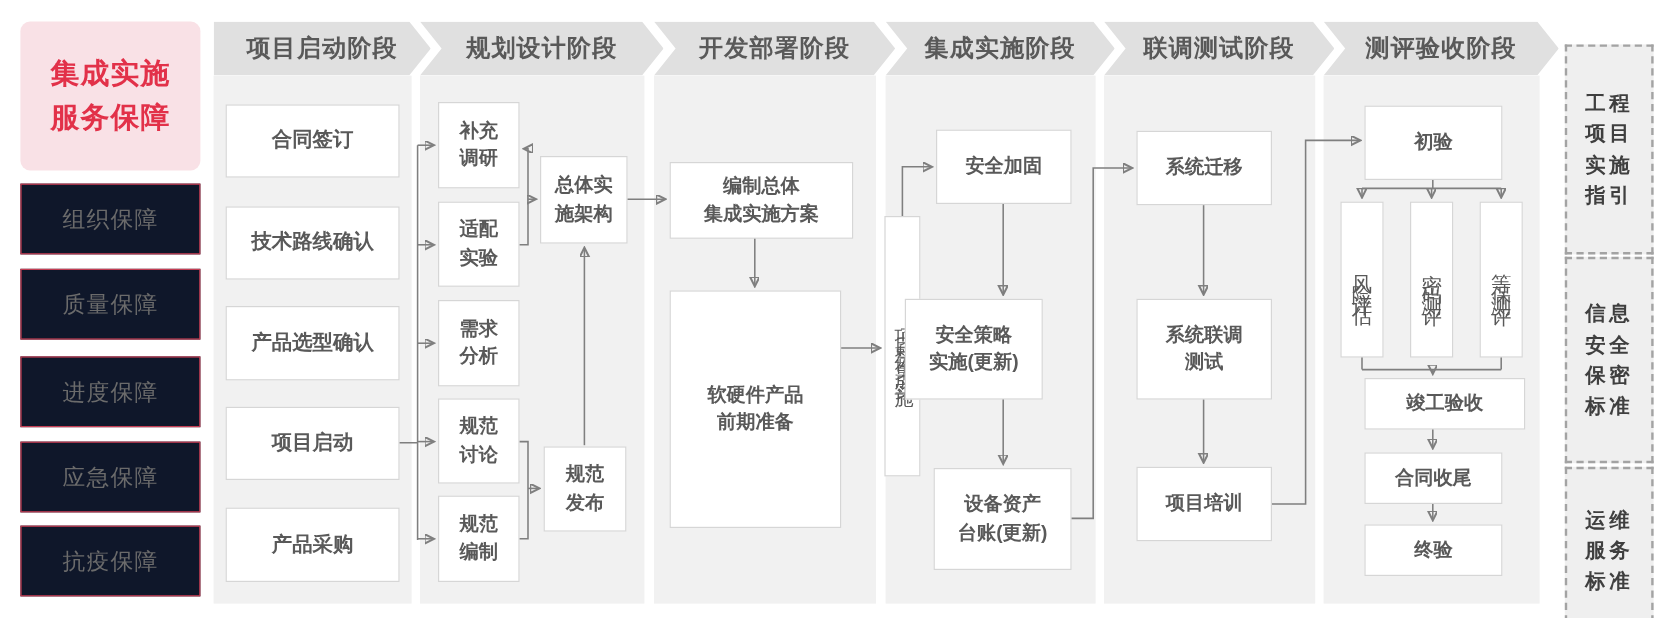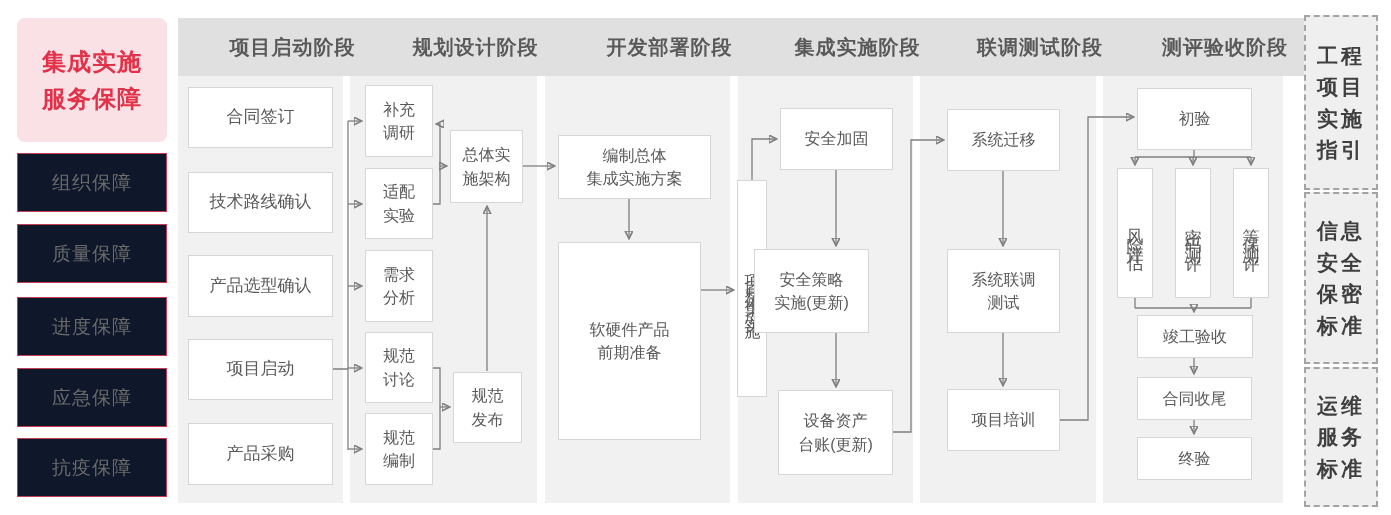--- a/index.html
+++ b/index.html
@@ -17,48 +17,47 @@
   }
   .sb-item{
     position:absolute;left:17px;width:150px;height:59px;
     background:#0f172a;border:1px solid #c53d53;
     display:flex;align-items:center;justify-content:center;
     color:#6b6b6b;font-size:19px;letter-spacing:1px;box-sizing:border-box;
   }
   
   .panel{position:absolute;top:63px;height:440px;background:#f1f1f1;}
   .chev{
-    position:absolute;top:18px;height:58px;background:#e0e0e0;
+    position:absolute;top:18px;height:45px;background:#e0e0e0;
     display:flex;align-items:center;justify-content:center;
     color:#595959;font-size:20px;font-weight:bold;letter-spacing:1px;
     clip-path:polygon(0 0,calc(100% - 18px) 0,100% 50%,calc(100% - 18px) 100%,0 100%,18px 50%);
-    padding-left:24px;
   }
   .chev.first{clip-path:polygon(0 0,calc(100% - 18px) 0,100% 50%,calc(100% - 18px) 100%,0 100%);}
   
   .node{
     position:absolute;background:#ffffff;border:1px solid #d6d6d6;box-sizing:border-box;
     display:flex;align-items:center;justify-content:center;text-align:center;
-    color:#595959;font-size:16px;line-height:1.45;white-space:pre-line;
+    color:#595959;font-size:16px;line-height:1.45;white-space:pre-line;font-weight:bold;
   }
   .node.big{font-size:17px;}
   .vnode{
     position:absolute;background:#ffffff;border:1px solid #d6d6d6;box-sizing:border-box;
     display:flex;align-items:center;justify-content:center;
     color:#595959;font-size:16px;
     writing-mode:vertical-lr;text-orientation:upright;letter-spacing:7px;
   }
   .vnode.eval{font-size:17px;letter-spacing:9px;}
   
   .refbox{
     position:absolute;left:1304px;width:74px;background:#efefef;
     border:2px dashed #a3a3a3;box-sizing:border-box;
     display:flex;align-items:center;justify-content:center;text-align:center;
-    color:#3f3f3f;font-size:21px;font-weight:bold;line-height:1.5;
-    white-space:pre-line;letter-spacing:3px;
+    color:#3f3f3f;font-size:17px;font-weight:bold;line-height:1.5;
+    white-space:pre-line;letter-spacing:3px;margin-top:22px;
   }
   
   .connectors{position:absolute;left:0;top:0;width:1391px;height:515px;pointer-events:none;}
   .connectors path{stroke:#7f7f7f;stroke-width:1.3;fill:none;}
 </style>
 </head>
 <body>
 
 <div class="stage-canvas">
 
@@ -119,21 +118,21 @@
 
   <div class="node" style="left:947px;top:109px;width:113px;height:62px">系统迁移</div>
   <div class="node" style="left:947px;top:249px;width:113px;height:84px">系统联调
 测试</div>
   <div class="node" style="left:947px;top:389px;width:113px;height:62px">项目培训</div>
 
   <div class="node" style="left:1137px;top:88px;width:115px;height:62px">初验</div>
   <div class="vnode eval" style="left:1117px;top:168px;width:36px;height:130px">风险评估</div>
   <div class="vnode eval" style="left:1175px;top:168px;width:36px;height:130px">密码测评</div>
   <div class="vnode eval" style="left:1233px;top:168px;width:36px;height:130px">等保测评</div>
-  <div class="node" style="left:1137px;top:315px;width:116px;height:43px">竣工验收</div>
+  <div class="node" style="left:1137px;top:315px;width:134px;height:43px">竣工验收</div>
   <div class="node" style="left:1137px;top:377px;width:115px;height:43px">合同收尾</div>
   <div class="node" style="left:1137px;top:437px;width:115px;height:43px">终验</div>
 
   <div class="refbox" style="top:15px;height:175px">工程
 项目
 实施
 指引</div>
   <div class="refbox" style="top:192px;height:172px">信息
 安全
 保密

